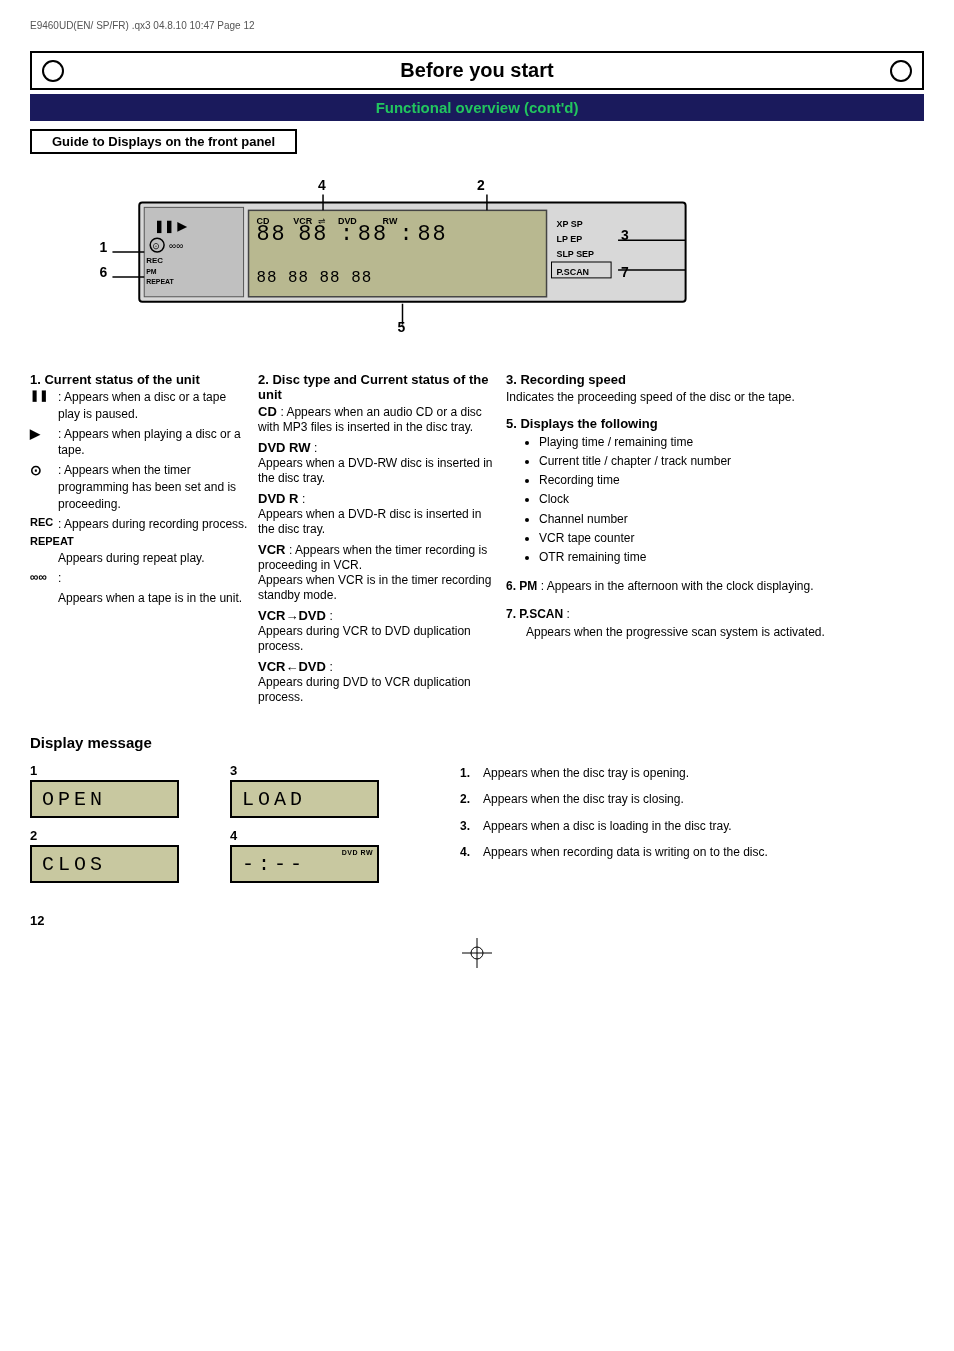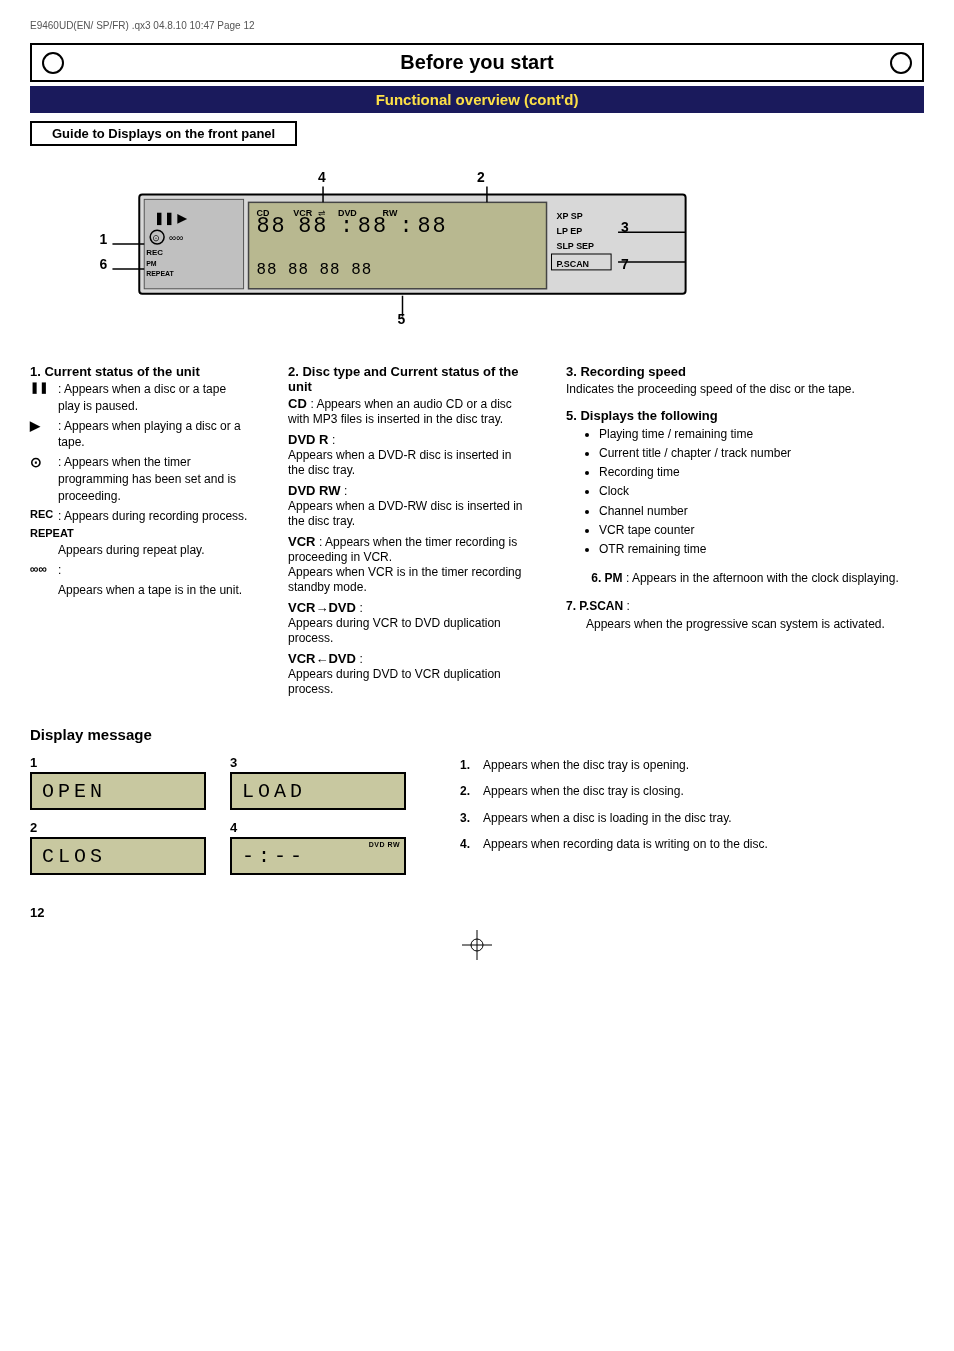--- a/index.html
+++ b/index.html
@@ -31,40 +31,40 @@
       width: 18px;
       height: 18px;
       border: 2px solid #000;
       border-radius: 50%;
     }
     .title-bar::before { left: 10px; }
     .title-bar::after { right: 10px; }
 
     .subtitle-bar {
       background: #1a1a5c;
-      color: #fde047;
+      color: #22c55e;
       text-align: center;
       padding: 5px 0;
       font-size: 15px;
       font-weight: bold;
       margin-bottom: 8px;
     }
 
     .guide-section-header {
       border: 2px solid #000;
       display: inline-block;
       padding: 3px 20px;
       font-weight: bold;
       font-size: 13px;
       margin-bottom: 8px;
     }
 
     .content-area {
       display: flex;
-      gap: 38px;
+      gap: 8px;
       margin-top: 10px;
     }
 
     .col-left { width: 220px; flex-shrink: 0; }
     .col-mid { width: 240px; flex-shrink: 0; }
     .col-right { flex: 1; }
 
     .numbered-item {
       margin-bottom: 10px;
     }
@@ -137,21 +137,21 @@
       gap: 2px;
     }
 
     .display-box {
       border: 2px solid #000;
       background: #c8c8a0;
       font-family: 'Courier New', monospace;
       font-size: 16px;
       letter-spacing: 3px;
       padding: 4px 10px;
-      width: 176px;
+      width: 149px;
       height: 38px;
       display: flex;
       align-items: center;
       position: relative;
     }
 
     .right-side-notes {
       font-size: 12px;
       line-height: 1.7;
     }
@@ -181,21 +181,21 @@
       width: 100%;
       height: 200px;
     }
   </style>
 </head>
 <body>
 
 
 
 
-<div style="font-size:10px; color:#555; margin-bottom:12px;">E9460UD(EN/ SP/FR)   .qx3   04.8.10   10:47   Page 12</div>
+<div style="font-size:10px; color:#555; margin-bottom:20px;">E9460UD(EN/ SP/FR)   .qx3   04.8.10   10:47   Page 12</div>
 
 
 <div class="title-bar">
   <span>Before you start</span>
 </div>
 
 
 <div class="subtitle-bar">
   <span>Functional overview (cont'd)</span>
 </div>
@@ -315,27 +315,27 @@
     <div class="numbered-item">
       <div class="item-header">2.   Disc type and Current status of the unit</div>
 
       <div class="disc-item">
         <span class="disc-keyword">CD</span>
         <span class="disc-desc">  :  Appears when an audio CD or a disc with MP3 files is inserted in the disc tray.</span>
       </div>
 
 
       <div class="disc-item">
+        <span class="disc-keyword">DVD   RW</span>
+        <span class="disc-desc">  :<br>Appears when a DVD-RW disc is inserted in the disc tray.</span>
+      </div>
+
+      <div class="disc-item">
         <span class="disc-keyword">DVD   R</span>
         <span class="disc-desc">  :<br>Appears when a DVD-R disc is inserted in the disc tray.</span>
-      </div>
-
-      <div class="disc-item">
-        <span class="disc-keyword">DVD   RW</span>
-        <span class="disc-desc">  :<br>Appears when a DVD-RW disc is inserted in the disc tray.</span>
       </div>
 
       <div class="disc-item">
         <span class="disc-keyword">VCR</span>
         <span class="disc-desc">: Appears when the timer recording is proceeding in VCR.<br>Appears when VCR is in the timer recording standby mode.</span>
       </div>
 
       <div class="disc-item">
         <span class="disc-keyword">VCR→DVD</span>
         <span class="disc-desc">  :<br>Appears during VCR to DVD duplication process.</span>
@@ -362,21 +362,21 @@
         <li>Current title / chapter / track number</li>
         <li>Recording time</li>
         <li>Clock</li>
         <li>Channel number</li>
         <li>VCR tape counter</li>
         <li>OTR remaining time</li>
       </ul>
     </div>
 
     <div class="numbered-item">
-      <div style="font-size:12px; line-height:1.5;text-align:center;">
+      <div style="font-size:12px; line-height:1.5;">
         <span style="font-weight:bold;">6.</span>
         <span style="font-weight:bold;"> PM </span>
         <span>: Appears in the afternoon with the clock displaying.</span>
       </div>
     </div>
 
     <div class="numbered-item">
       <div style="font-size:12px; line-height:1.5;">
         <span style="font-weight:bold;">7.</span>
         <span style="font-weight:bold;"> P.SCAN</span>

